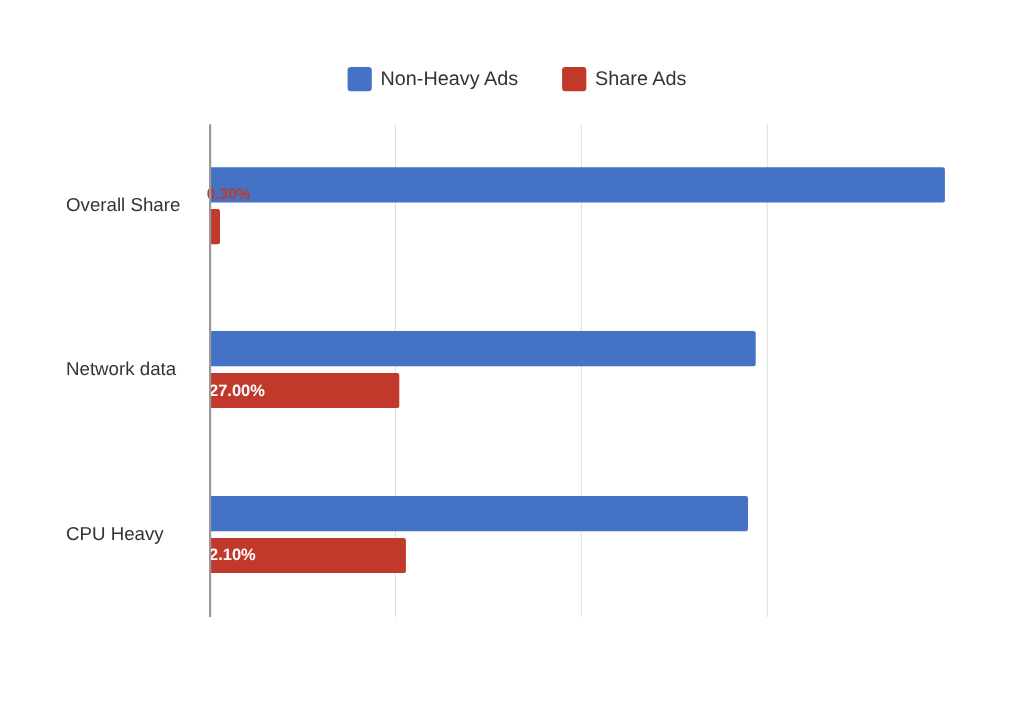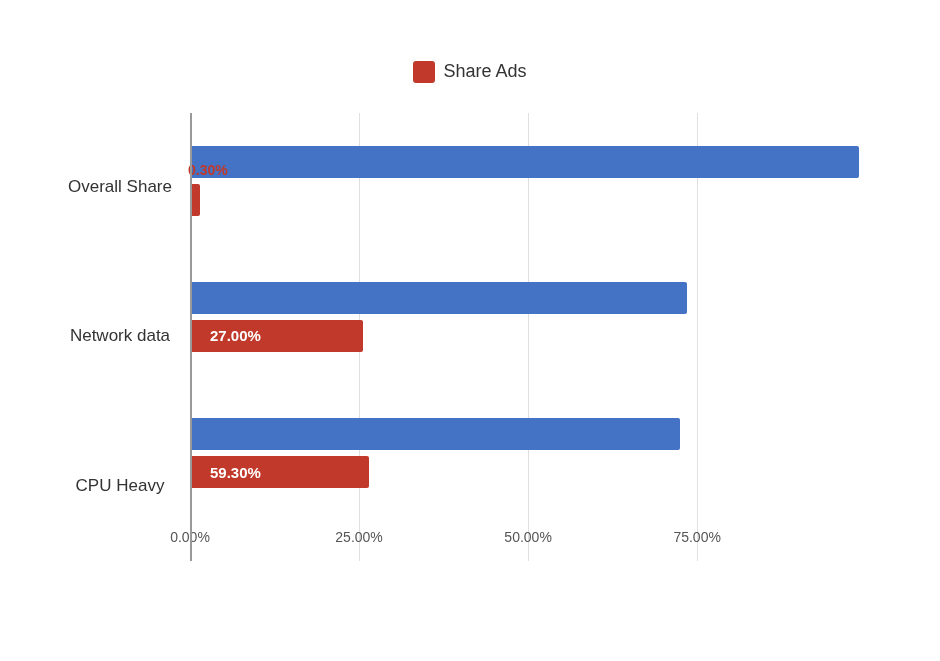--- a/index.html
+++ b/index.html
@@ -50,21 +50,21 @@
       display: flex;
       flex-direction: column;
       justify-content: space-around;
       width: 130px;
       padding-bottom: 40px;
       padding-right: 10px;
     }
     .y-label {
       font-size: 17px;
       color: #333;
-      text-align: center;
+      text-align: left;
       line-height: 1.2;
     }
 
     .bars-and-grid {
       flex: 1;
       display: flex;
       flex-direction: column;
       position: relative;
     }
 
@@ -124,21 +124,21 @@
       border-radius: 0 2px 2px 0;
     }
 
     .bar.red {
       background: #C0392B;
       border-radius: 0 2px 2px 0;
     }
 
     .bar-label {
       position: absolute;
-      left: 20px;
+      left: 0;
       color: white;
       font-size: 15px;
       font-weight: bold;
       white-space: nowrap;
     }
 
     .x-axis {
       height: 40px;
       display: flex;
       align-items: flex-start;
@@ -164,20 +164,24 @@
       z-index: 2;
     }
   </style>
 </head>
 <body>
 
 <div class="chart-container">
 
   <div class="legend">
     <div class="legend-item">
+      <div class="legend-color blue"></div>
+      <span>Non-Heavy Ads</span>
+    </div>
+    <div class="legend-item">
       <div class="legend-color red"></div>
       <span>Share Ads</span>
     </div>
   </div>
 
   <div class="chart-area">
 
     <div class="y-labels">
       <div class="y-label">Overall Share</div>
       <div class="y-label">Network data</div>
@@ -217,27 +221,21 @@
             </div>
           </div>
         </div>
 
         <div class="bar-group">
           <div class="bar-row">
             <div class="bar blue" style="width: 71%;"></div>
           </div>
           <div class="bar-row">
             <div class="bar red" style="width: 26%;">
-              <span class="bar-label">59.30%</span>
+              <span class="bar-label">2.10%</span>
             </div>
           </div>
         </div>
 
-        <div class="x-axis">
-          <span class="x-tick" style="left: 0%;">0.00%</span>
-          <span class="x-tick" style="left: 24.5%;">25.00%</span>
-          <span class="x-tick" style="left: 49%;">50.00%</span>
-          <span class="x-tick" style="left: 73.5%;">75.00%</span>
-        </div>
       </div>
     </div>
   </div>
 </div>
 
 </body></html>

